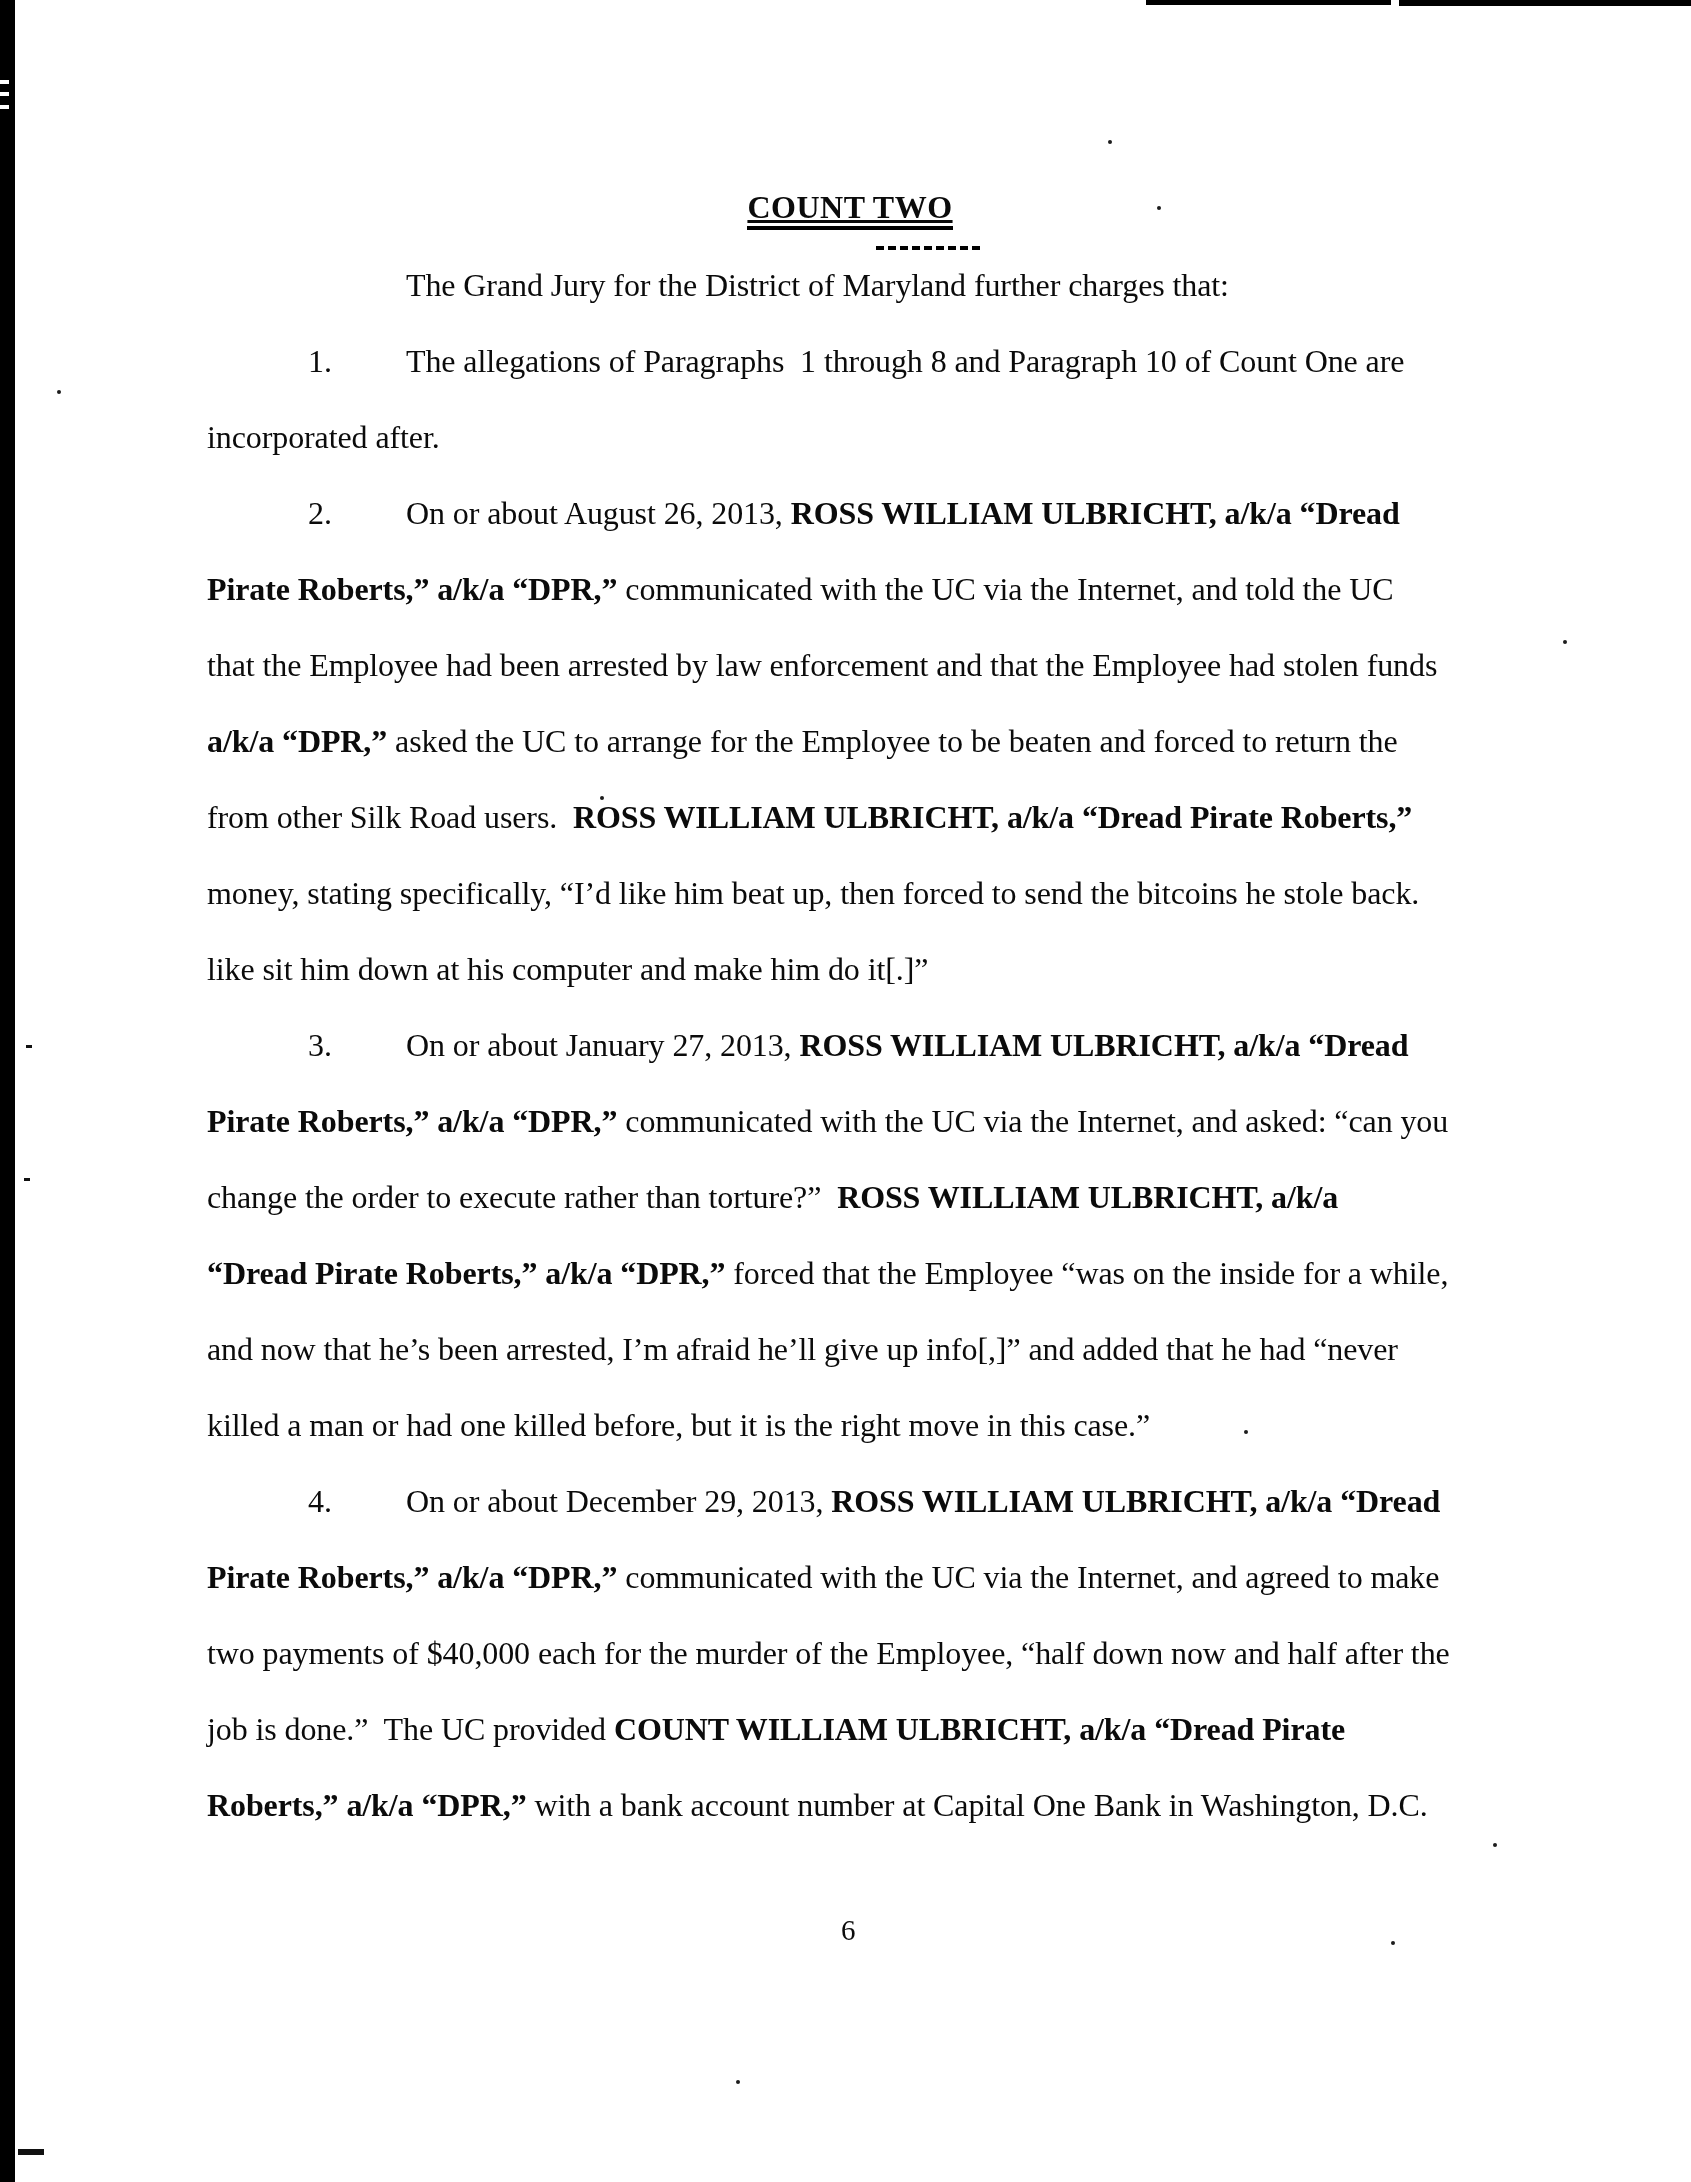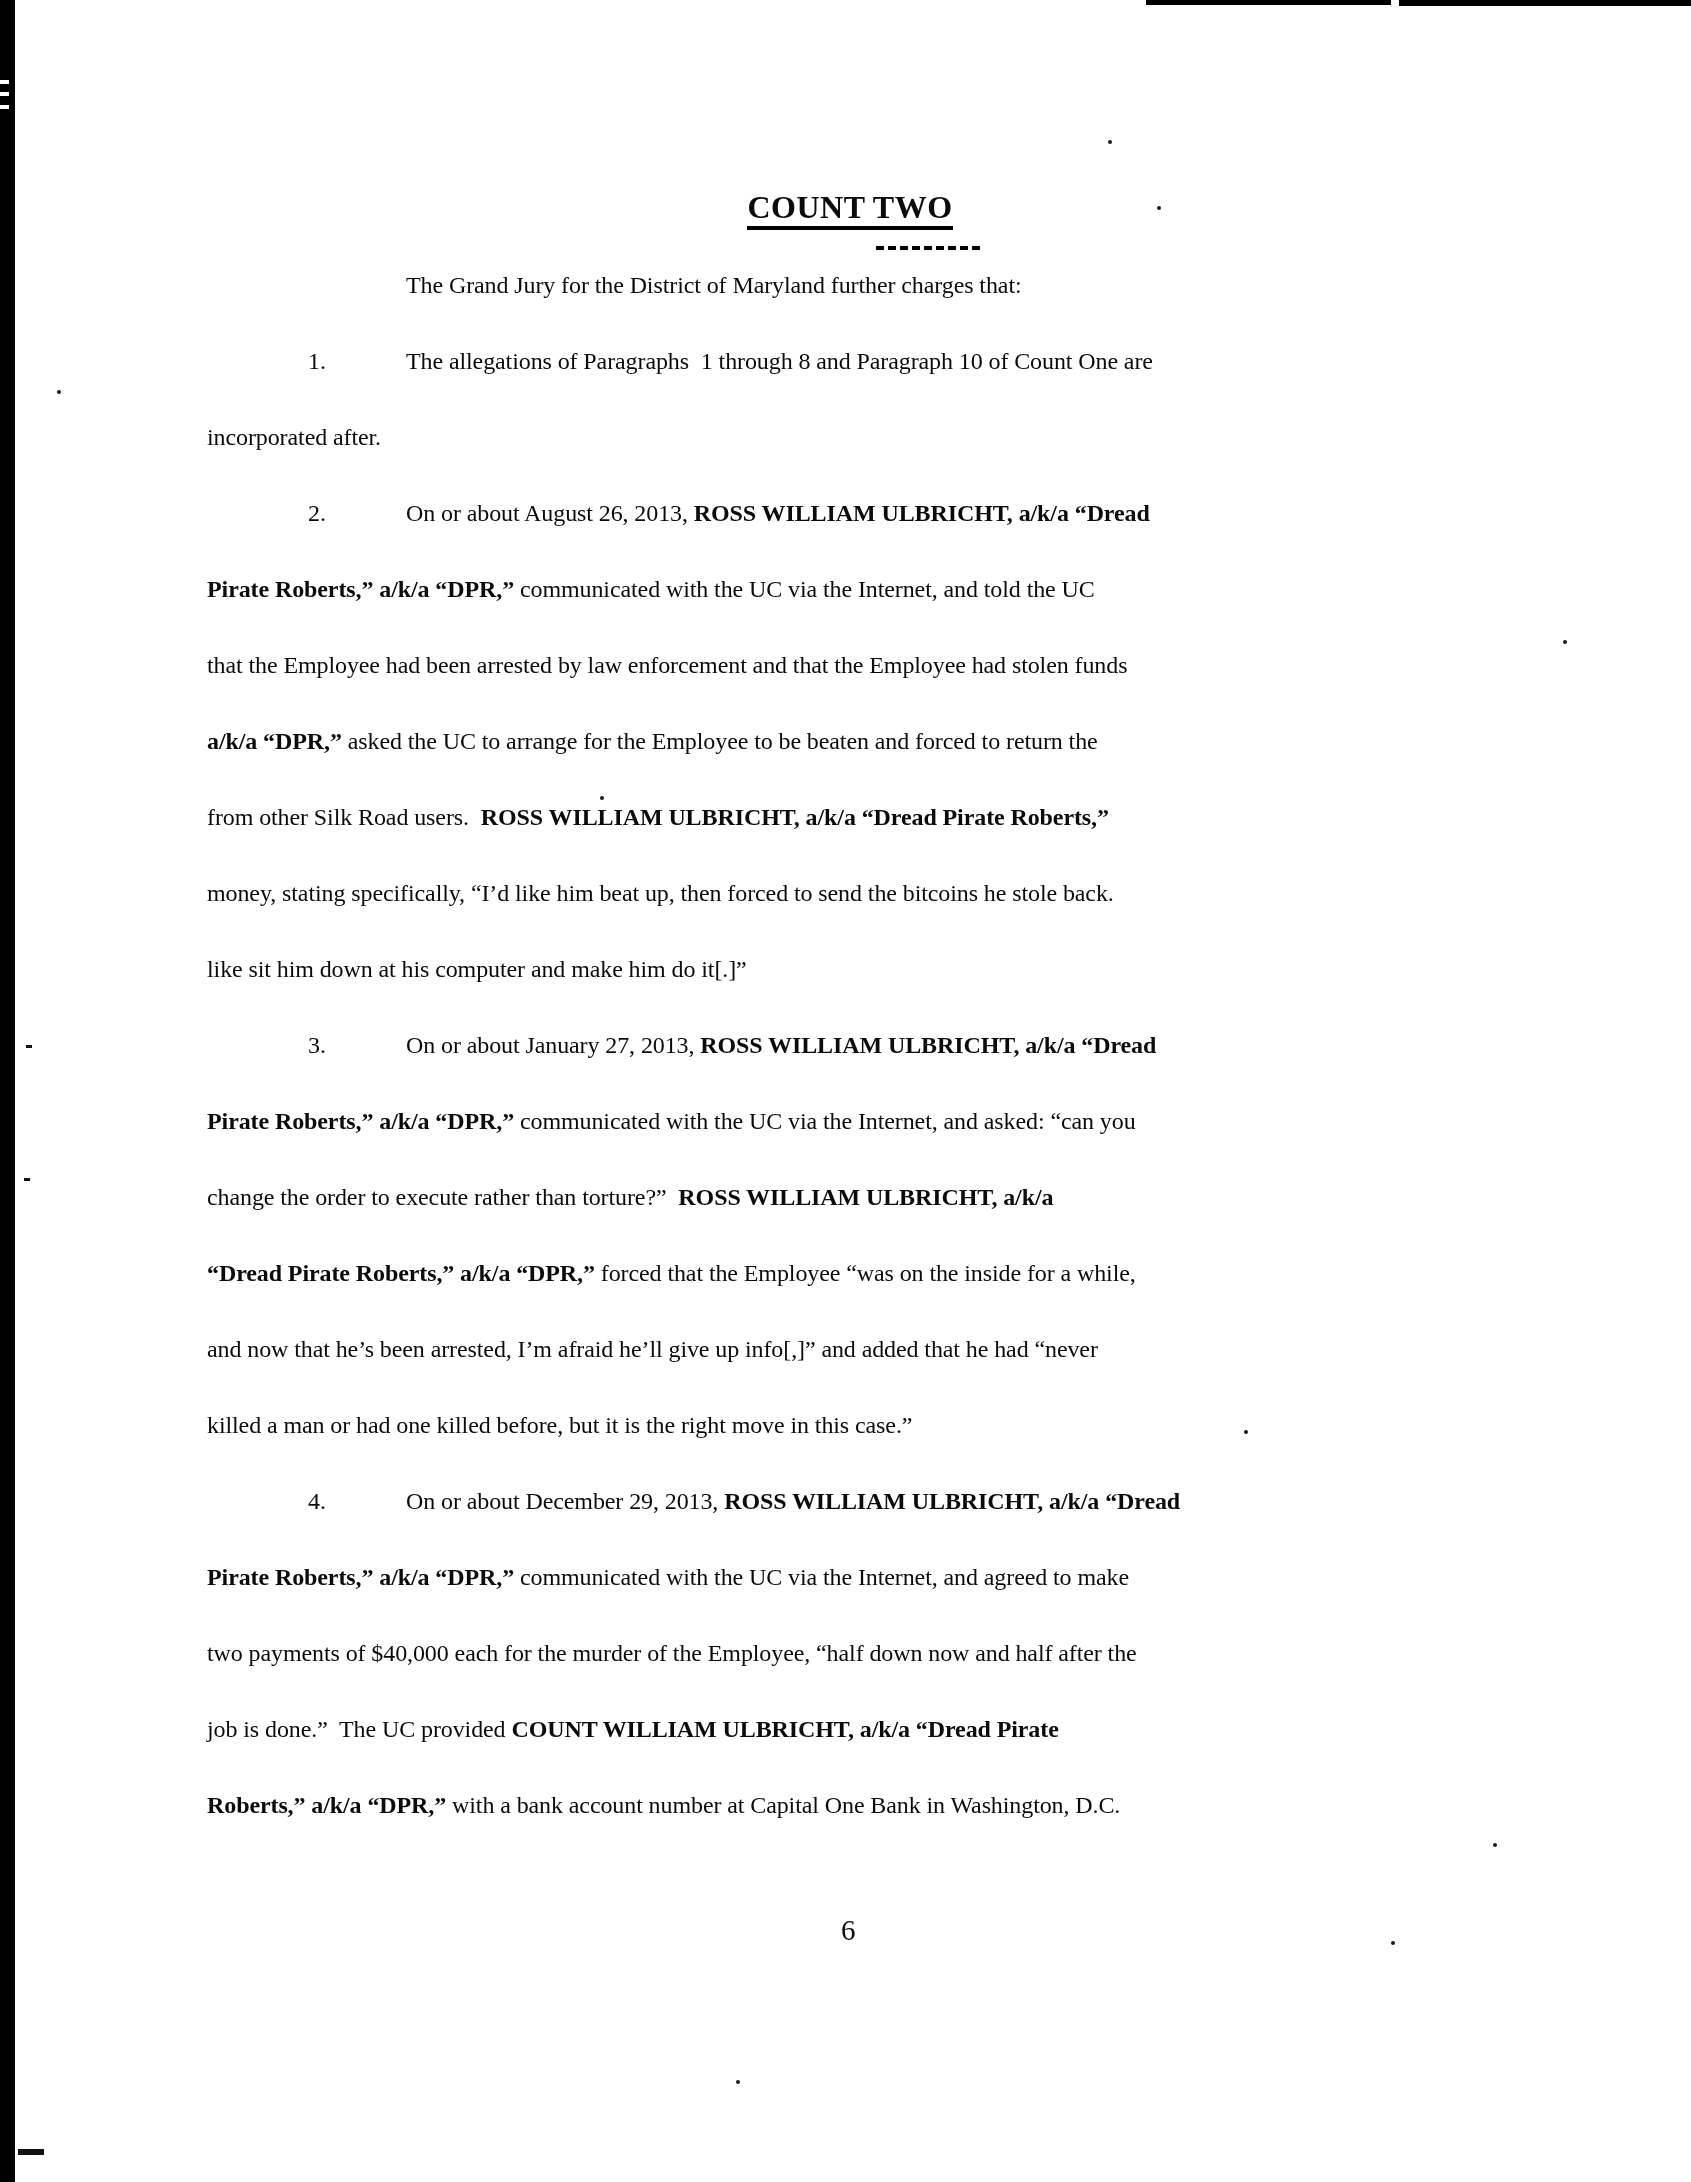--- a/index.html
+++ b/index.html
@@ -46,31 +46,32 @@
   .doc-title {
     height: 80px; line-height: 80px;
     text-align: center;
   }
   .doc-title .u {
     font-weight: bold;
     font-size: 32px;
     letter-spacing: 0.5px;
     border-bottom: 4px solid #000;
     padding-bottom: 1px;
+    text-decoration: underline;
   }
   .title-dashes {
     position: absolute;
     left: 876px; top: 246px;
     width: 104px; height: 0;
     border-top: 4px dashed #000;
   }
   .line {
     height: 76px;
     line-height: 76px;
-    font-size: 24px;
+    font-size: 32px;
     letter-spacing: -0.1px;
     white-space: pre;
     position: relative;
   }
   .line.numbered { padding-left: 199px; }
   .line.indent   { padding-left: 199px; }
   .line .num { position: absolute; left: 101px; top: 0; }
   .line .b { font-weight: bold; text-align: right; }
 
   .page-number {

